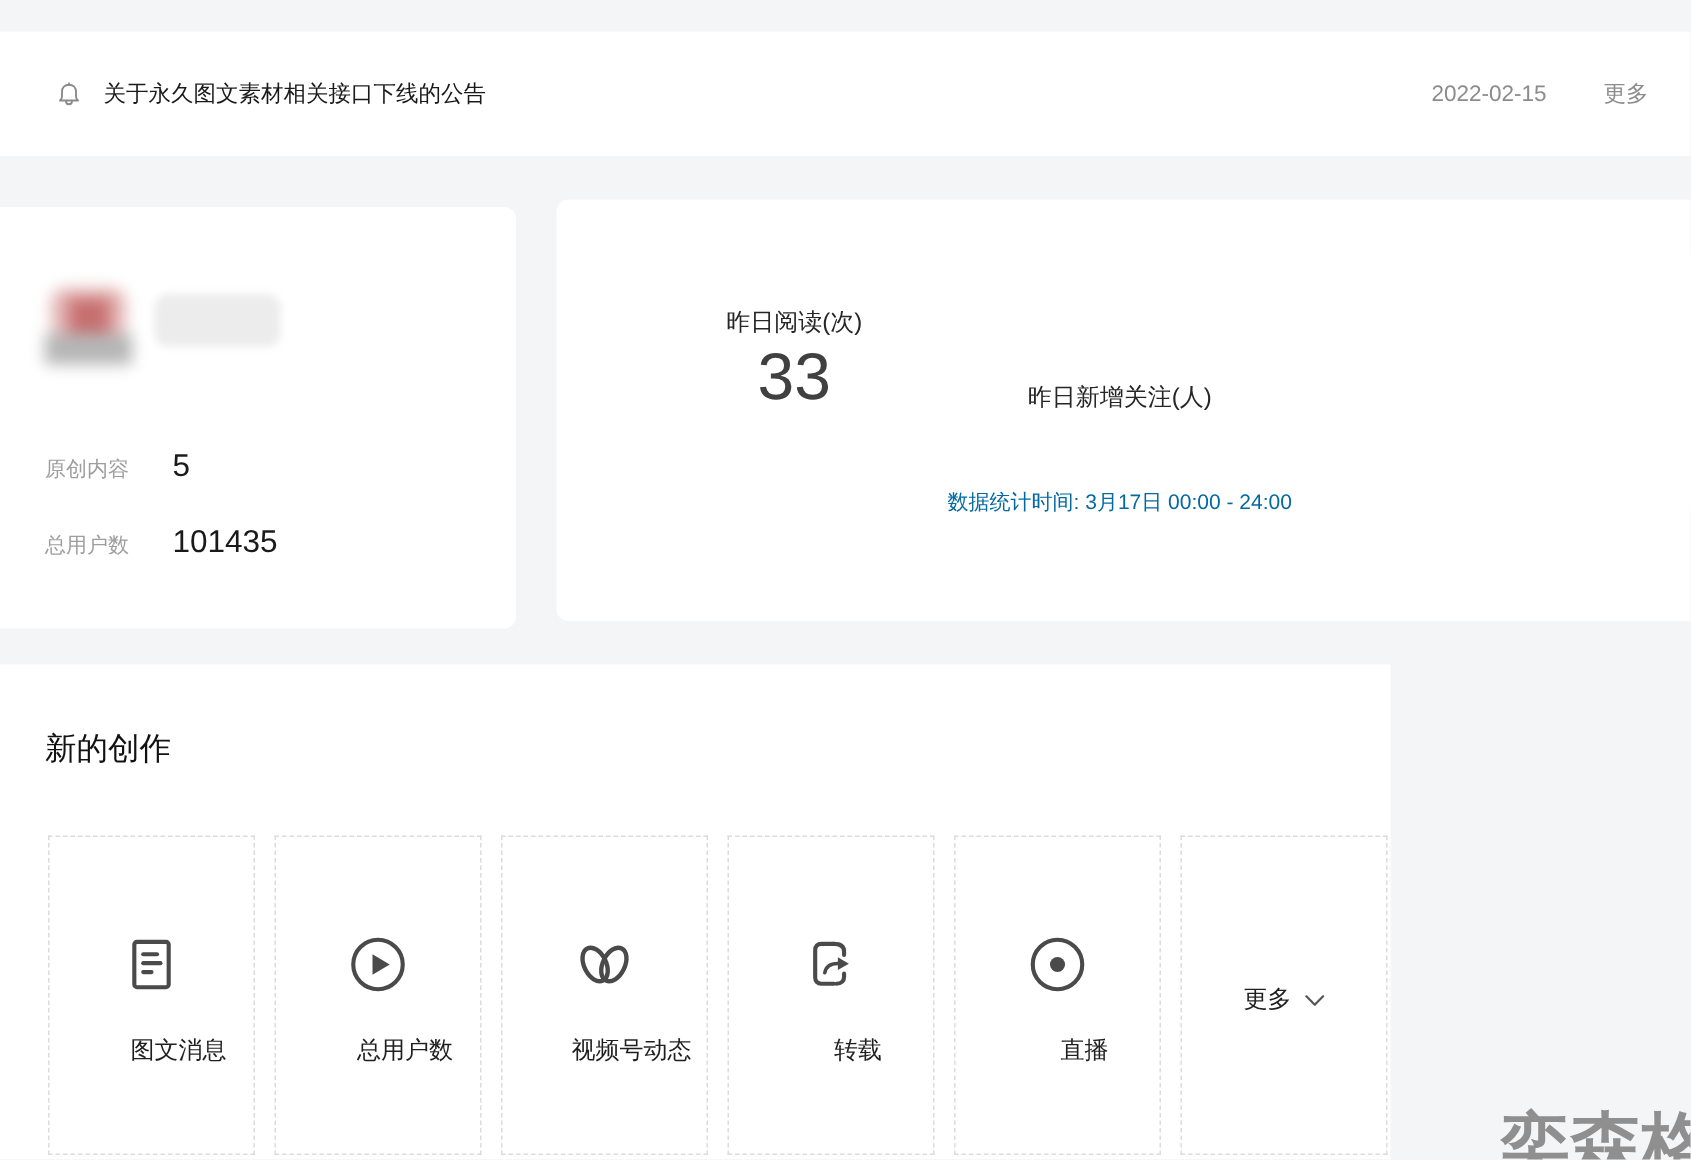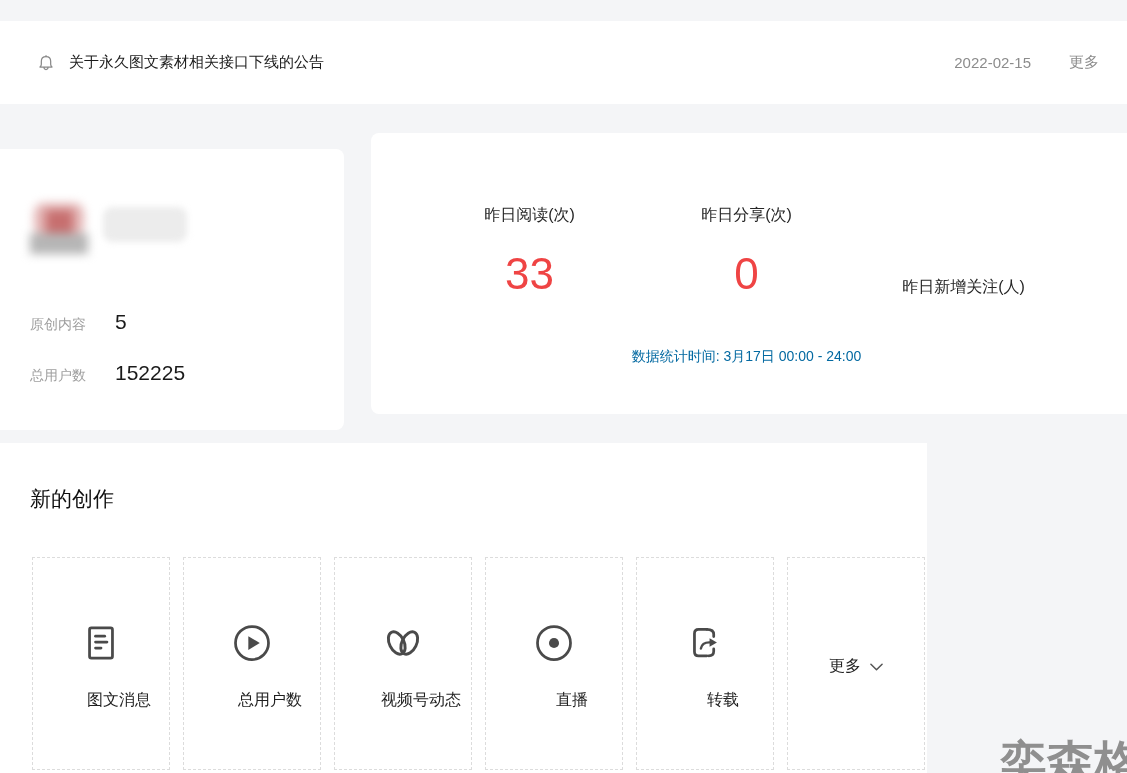--- a/index.html
+++ b/index.html
@@ -14,37 +14,37 @@
     position:absolute;top:21px;left:0;width:1127px;height:83px;background:#fff;
     display:flex;align-items:center;box-sizing:border-box;padding:0 28px 0 36px;
   }
   .topbar .bell{width:20px;height:22px;flex:0 0 auto;margin-right:13px;}
   .topbar .ann-text{font-size:15px;color:#1a1a1a;cursor:pointer;}
   .topbar .spacer{flex:1;}
   .topbar .ann-date{font-size:15px;color:#8c8c8c;margin-right:38px;}
   .topbar .ann-more{font-size:15px;color:#8c8c8c;cursor:pointer;}
   
   .card{position:absolute;background:#fff;border-radius:8px;}
-  .account-card{left:0;top:149px;width:344px;height:281px;border-radius:0 8px 8px 0;}
+  .account-card{left:0;top:138px;width:344px;height:281px;border-radius:0 8px 8px 0;}
   .avatar-wrap{position:absolute;left:30px;top:49px;width:58px;height:58px;filter:blur(5px);}
   .avatar-wrap .blob-pink{position:absolute;left:4px;top:5px;width:50px;height:32px;background:#e3b4b4;border-radius:10px;}
   .avatar-wrap .blob-red{position:absolute;left:16px;top:12px;width:27px;height:24px;background:#c76f6f;}
   .avatar-wrap .blob-gray{position:absolute;left:0px;top:35px;width:58px;height:21px;background:#b6b6b6;}
   .name-blob{position:absolute;left:103px;top:58px;width:84px;height:35px;background:#ececec;border-radius:9px;filter:blur(3px);}
   .acct-row{position:absolute;left:30px;display:flex;align-items:baseline;}
   .acct-row.r0{top:161px;}
   .acct-row.r1{top:212px;}
   .acct-label{font-size:14px;color:#9e9e9e;width:85px;flex:0 0 auto;}
   .acct-value{font-size:21px;color:#1a1a1a;}
   .stats-card{left:371px;top:133px;width:850px;height:281px;}
   .stats-inner{position:absolute;left:50px;top:72px;width:651px;}
   .stats-row{display:flex;align-items:flex-end;}
   .stat-col{width:217px;text-align:center;}
   .stat-label{font-size:16px;color:#262626;font-weight:500;}
-  .stat-value{font-size:44px;color:#ef4444;margin-top:24px;line-height:1.1;}
+  .stat-value{font-size:44px;color:#404040;margin-top:2px;line-height:1.1;}
   .stats-note{margin-top:50px;text-align:center;font-size:14px;color:#0369a1;}
   
   .creation{position:absolute;top:443px;left:0;width:927px;height:330px;background:#fff;}
   .creation-title{position:absolute;left:30px;top:42px;font-size:21px;font-weight:500;color:#111;}
   .creation-row{position:absolute;left:32px;top:114px;display:flex;gap:13px;}
   .c-card{
     width:138px;height:213px;box-sizing:border-box;border:1px dashed #dcdcdc;background:#fff;
     display:flex;flex-direction:column;align-items:center;cursor:pointer;
   }
   .c-card .icn{margin-top:63px;width:44px;height:44px;}
@@ -84,34 +84,30 @@
     <div class="blob-gray"></div>
   </div>
   <div class="name-blob"></div>
 
   <div class="acct-row r0">
     <span class="acct-label">原创内容</span>
     <span class="acct-value">5</span>
   </div>
   <div class="acct-row r1">
     <span class="acct-label">总用户数</span>
-    <span class="acct-value">152225</span>
+    <span class="acct-value">101435</span>
   </div>
 </div>
 
 <div class="card stats-card">
   <div class="stats-inner">
     <div class="stats-row">
       <div class="stat-col">
         <div class="stat-label">昨日阅读(次)</div>
         <div class="stat-value">33</div>
-      </div>
-      <div class="stat-col">
-        <div class="stat-label">昨日分享(次)</div>
-        <div class="stat-value">0</div>
       </div>
       <div class="stat-col">
         <div class="stat-label">昨日新增关注(人)</div>
       </div>
     </div>
     <div class="stats-note">数据统计时间: 3月17日 00:00 - 24:00</div>
   </div>
 </div>
 
 <div class="creation">
@@ -147,39 +143,39 @@
         <svg viewBox="0 0 48 48" width="44" height="44" fill="none" stroke="#4a4a4a" stroke-width="3.2" stroke-linecap="round">
           <ellipse cx="17.2" cy="24" rx="8" ry="13" transform="rotate(-26 17.2 24)"></ellipse>
           <ellipse cx="30.8" cy="24" rx="8" ry="13" transform="rotate(26 30.8 24)"></ellipse>
         </svg>
       </span>
       <span class="c-label">视频号动态</span>
     </div>
 
     <div class="c-card">
       <span class="icn">
-        <svg viewBox="0 0 48 48" width="44" height="44" fill="none" stroke="#4a4a4a" stroke-width="3">
-          <circle cx="24" cy="24" r="18"></circle>
-          <circle cx="24" cy="24" r="5.5" fill="#4a4a4a" stroke="none"></circle>
-        </svg>
-      </span>
-      <span class="c-label">直播</span>
-    </div>
-
-    <div class="c-card">
-      <span class="icn">
         <svg viewBox="0 0 48 48" width="44" height="44" fill="none" stroke="#4a4a4a" stroke-width="3" stroke-linecap="round" stroke-linejoin="round">
           <path d="M26 9 L17 9 C14.2 9 12.5 10.7 12.5 13.5 L12.5 33.5 C12.5 36.3 14.2 38 17 38 L26 38"></path>
           <path d="M26 9 C30.8 9 33.5 10.7 33.5 14.5 L33.5 17"></path>
           <path d="M33.5 30.5 L33.5 33 C33.5 36 31.5 38 28 38"></path>
           <path d="M19.5 30 C20.5 24.5 25 23 30 23.3" fill="none" stroke-width="2.6"></path>
           <path d="M29 18.8 L37 23.5 L29 28 Z" fill="#4a4a4a" stroke="none"></path>
         </svg>
       </span>
       <span class="c-label">转载</span>
+    </div>
+
+    <div class="c-card">
+      <span class="icn">
+        <svg viewBox="0 0 48 48" width="44" height="44" fill="none" stroke="#4a4a4a" stroke-width="3">
+          <circle cx="24" cy="24" r="18"></circle>
+          <circle cx="24" cy="24" r="5.5" fill="#4a4a4a" stroke="none"></circle>
+        </svg>
+      </span>
+      <span class="c-label">直播</span>
     </div>
 
     <div class="c-card more-card">
       <div class="more-row">
         <span>更多</span>
         <span class="chev">
           <svg viewBox="0 0 14 8" width="13" height="8" fill="none" stroke="#555" stroke-width="1.6" stroke-linecap="round" stroke-linejoin="round">
             <path d="M1 1 L7 7 L13 1"></path>
           </svg>
         </span>

